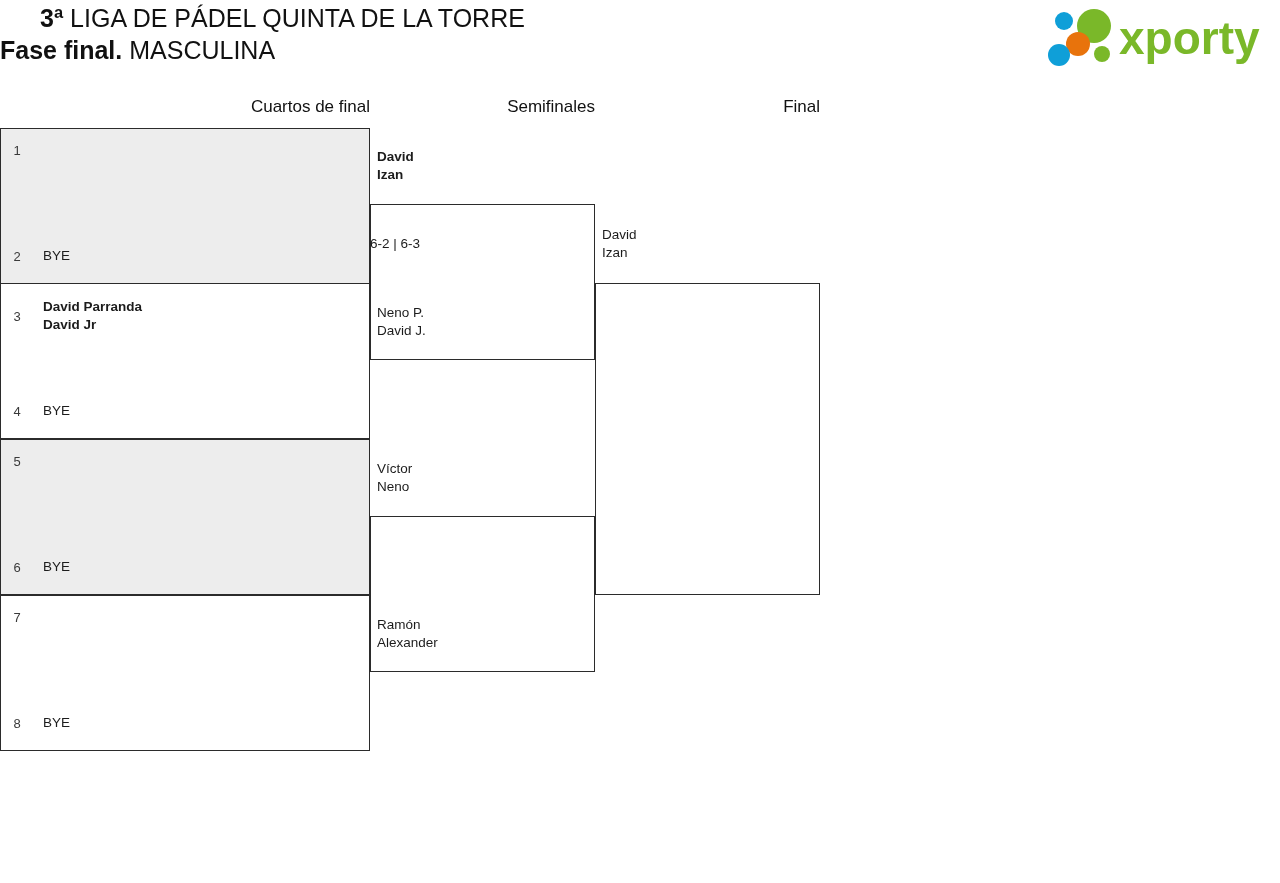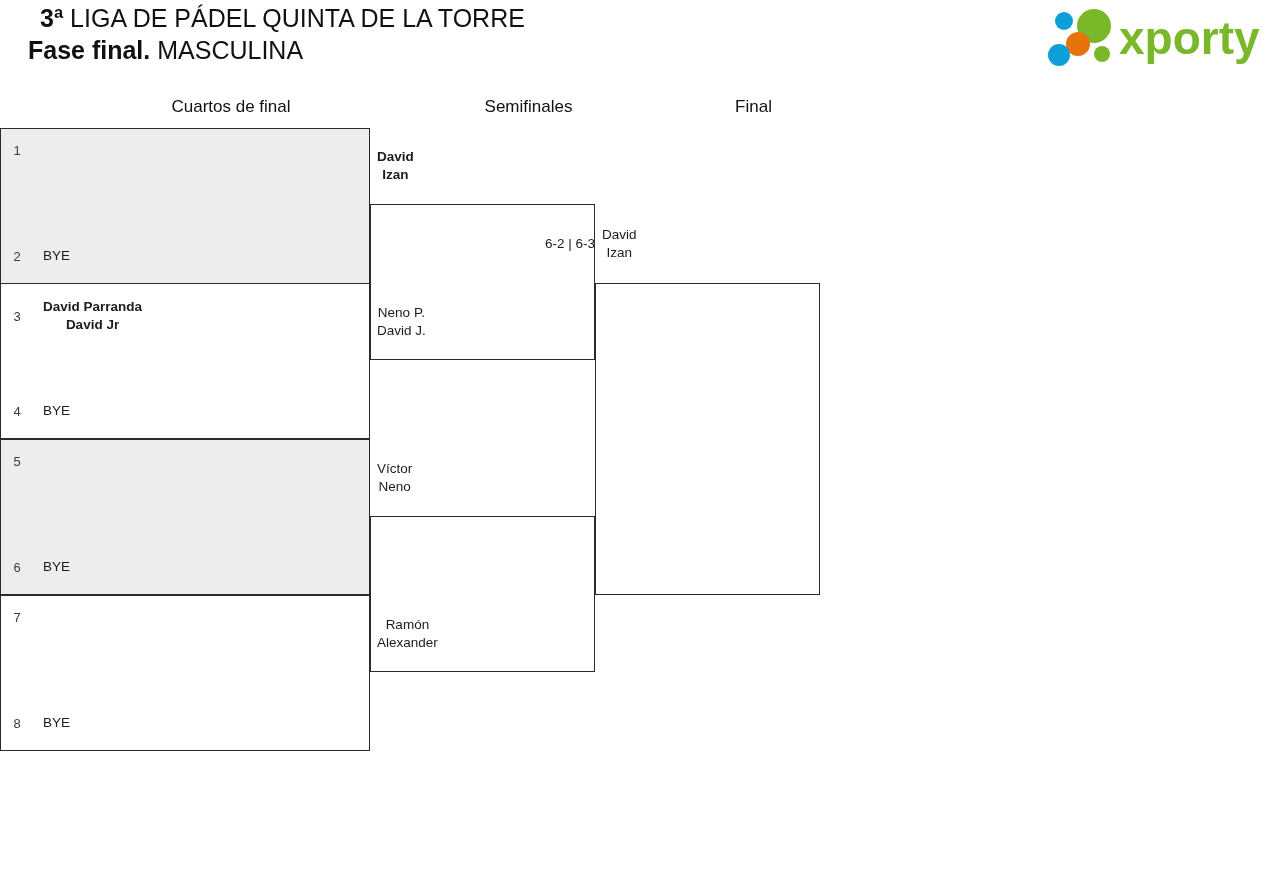--- a/index.html
+++ b/index.html
@@ -36,44 +36,42 @@
     margin-left: 40px;
   }
   .title-line1 .strong {
     font-weight: bold;
   }
   .title-line2 {
     font-size: 25px;
     line-height: 32px;
     color: #111111;
     white-space: nowrap;
-    margin-left: 28px;
   }
   .title-line2 .strong {
     font-weight: bold;
   }
 
   
   #logo {
     position: absolute;
     right: 6px;
     top: 4px;
     width: 228px;
     height: 66px;
   }
   #logo svg { display: block; }
 
   
   .round-header {
     position: absolute;
     font-size: 17px;
     color: #111111;
-    text-align: center;
-    white-space: nowrap;
-    padding-left: 46px;
+    text-align: right;
+    white-space: nowrap;
   }
   #round-header-0 { left: 0px;   top: 97px; width: 370px; }
   #round-header-1 { left: 370px; top: 97px; width: 225px; }
   #round-header-2 { left: 595px; top: 97px; width: 225px; }
 
   
   #bracket {
     position: absolute;
     left: 0;
     top: 128px;
@@ -118,21 +116,21 @@
   }
   .seed-names {
     margin-left: 16px;
     font-size: 13.5px;
     line-height: 18px;
     color: #1c1c1c;
   }
   .seed-names.bold { font-weight: bold; }
   .seed-top    { top: 14px; }
   .seed-bottom { top: 118px; }
-  .name-line { display: block; text-align: center; }
+  .name-line { display: block; }
 
   
   .sf-box {
     left: 370px;
     width: 225px;
   }
   #sf-0 { top: 76px;  height: 156px; }
   #sf-1 { top: 388px; height: 156px; }
 
   .final-box {
@@ -156,21 +154,21 @@
   #sf-0-bottom-label { left: 377px; top: 176px; }
   #sf-1-top-label    { left: 377px; top: 332px; }
   #sf-1-bottom-label { left: 377px; top: 488px; }
   #final-top-label   { left: 602px; top: 98px;  }
 
   
   .score {
     position: absolute;
     font-size: 13.5px;
     color: #1c1c1c;
-    text-align: right;
+    text-align: left;
     white-space: nowrap;
   }
   #sf-0-score { left: 370px; top: 108px; width: 225px; }
   #sf-1-score { left: 370px; top: 420px; width: 225px; }
   #final-score { left: 595px; top: 295px; width: 225px; }
 </style>
 </head>
 <body>
 
 <div id="header">

